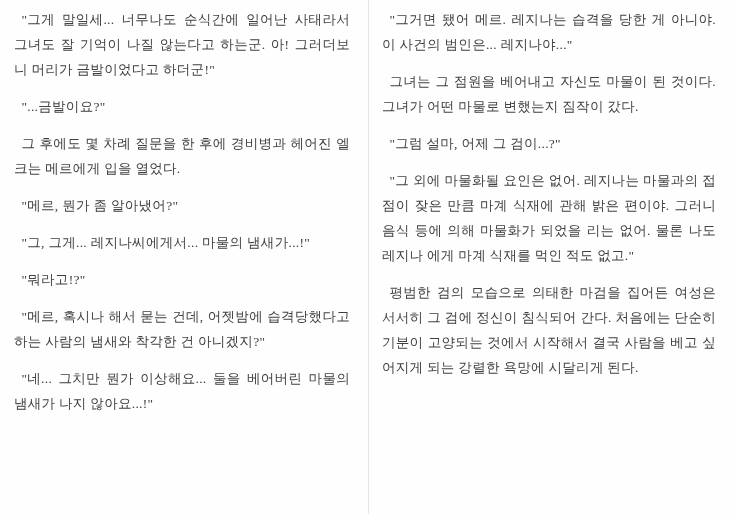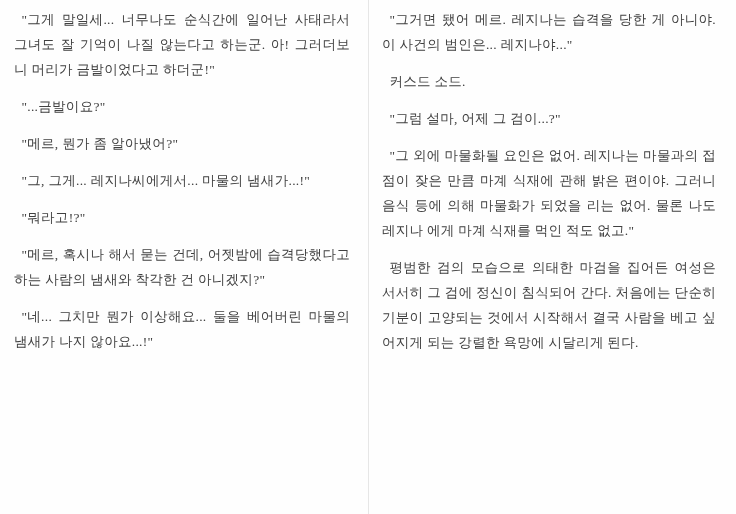--- a/index.html
+++ b/index.html
@@ -45,28 +45,29 @@
   }
 </style>
 </head>
 <body>
 
 <div class="page">
 
   <div class="column left">
     <p>"그게 말일세... 너무나도 순식간에 일어난 사태라서 그녀도 잘 기억이 나질 않는다고 하는군. 아! 그러더보니 머리가 금발이었다고 하더군!"</p>
     <p>"...금발이요?"</p>
+    <p>그 후에도 몇 차례 질문을 한 후에 경비병과 헤어진 엘크는 메르에게 입을 열었다.</p>
     <p>"메르, 뭔가 좀 알아냈어?"</p>
     <p>"그, 그게... 레지나씨에게서... 마물의 냄새가...!"</p>
     <p>"뭐라고!?"</p>
     <p>"메르, 혹시나 해서 묻는 건데, 어젯밤에 습격당했다고 하는 사람의 냄새와 착각한 건 아니겠지?"</p>
     <p>"네... 그치만 뭔가 이상해요... 둘을 베어버린 마물의 냄새가 나지 않아요...!"</p>
   </div>
 
   <div class="column right">
     <p>"그거면 됐어 메르. 레지나는 습격을 당한 게 아니야. 이 사건의 범인은... 레지나야..."</p>
-    <p>커스드 소드.</p>
+    <p>그녀는 그 점원을 베어내고 자신도 마물이 된 것이다. 그녀가 어떤 마물로 변했는지 짐작이 갔다.</p>
     <p>"그럼 설마, 어제 그 검이...?"</p>
     <p>"그 외에 마물화될 요인은 없어. 레지나는 마물과의 접점이 잦은 만큼 마계 식재에 관해 밝은 편이야. 그러니 음식 등에 의해 마물화가 되었을 리는 없어. 물론 나도 레지나 에게 마계 식재를 먹인 적도 없고."</p>
     <p>평범한 검의 모습으로 의태한 마검을 집어든 여성은 서서히 그 검에 정신이 침식되어 간다. 처음에는 단순히 기분이 고양되는 것에서 시작해서 결국 사람을 베고 싶어지게 되는 강렬한 욕망에 시달리게 된다.</p>
   </div>
 
 </div>
 
 </body></html>

